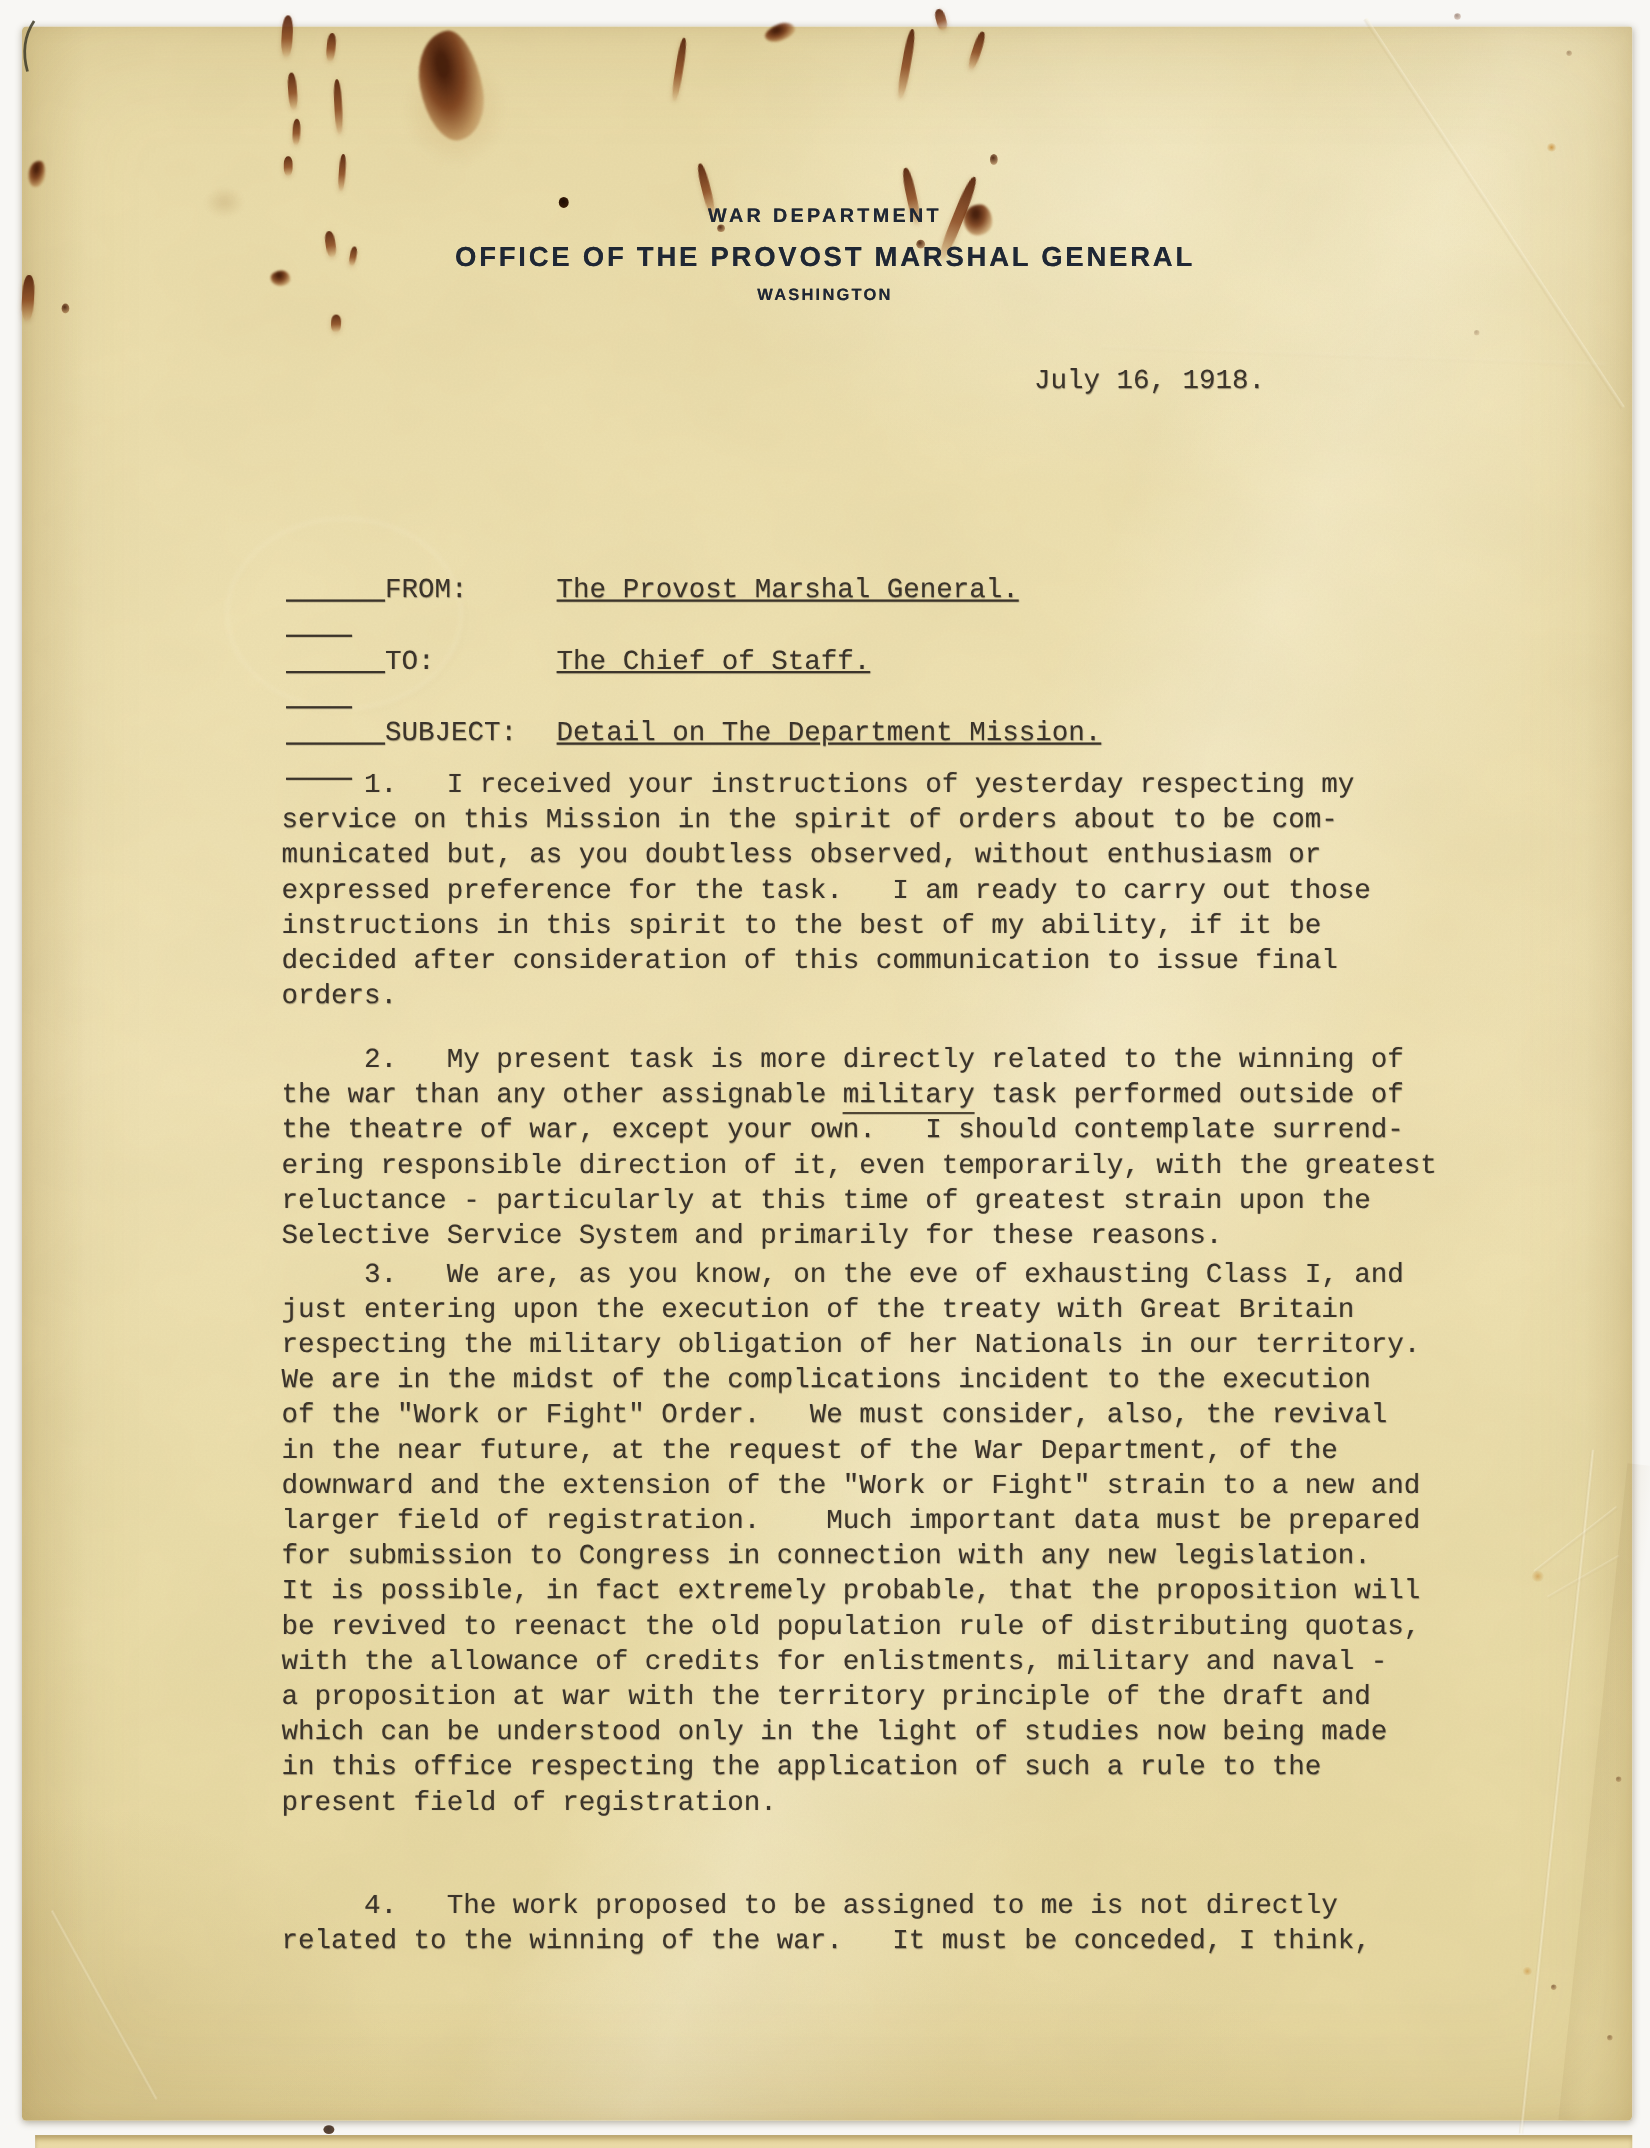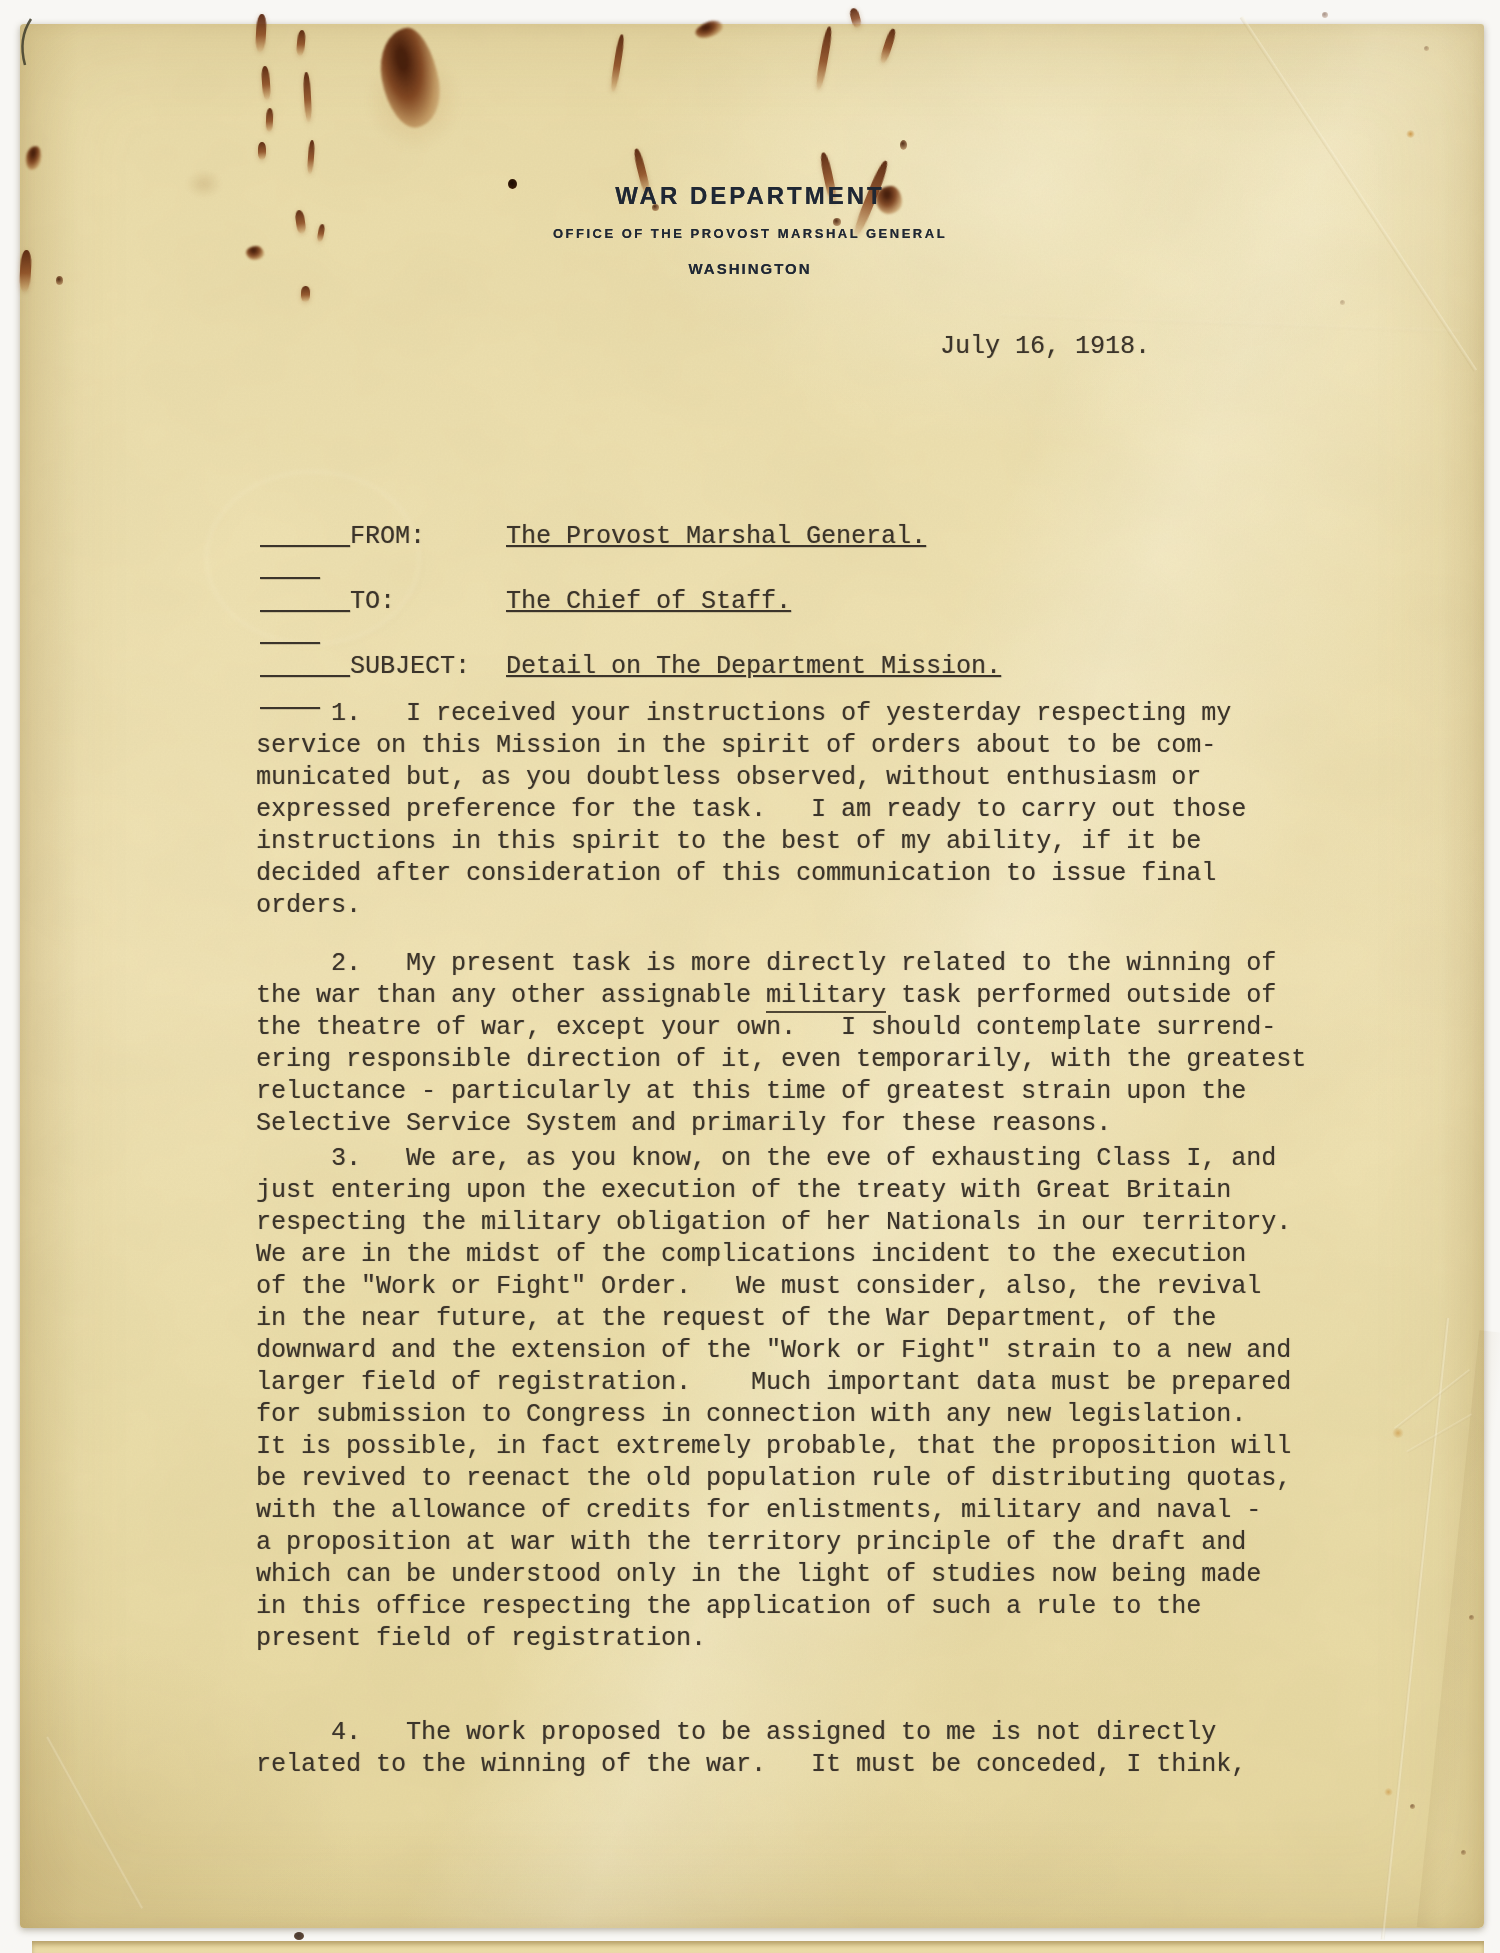--- a/index.html
+++ b/index.html
@@ -30,22 +30,22 @@
     box-shadow: inset 0 3px 4px rgba(120,95,45,.35);
   }
   .texture { position:absolute; left:20px; top:24px; pointer-events:none; }
 
   
   .letterhead {
     position:absolute; left:400px; top:182px; width:700px;
     text-align:center; color:#1f2734; font-weight:bold;
     text-shadow:0 0 .5px rgba(25,32,48,.8);
   }
-  .lh1 { font-size:24px; letter-spacing:3px; line-height:28px; }
-  .lh2 { font-size:13px; letter-spacing:2.5px; line-height:22px; margin-top:13px; }
+  .lh1 { font-size:18px; letter-spacing:3px; line-height:28px; }
+  .lh2 { font-size:25px; letter-spacing:2.5px; line-height:22px; margin-top:13px; }
   .lh3 { font-size:15px; letter-spacing:2px;  line-height:18px; margin-top:15px; }
 
   .typed {
     position:absolute;
     font-family:"Liberation Mono","DejaVu Sans Mono",monospace;
     font-size:25px; color:#3b342b;
     text-shadow:.4px .4px .9px rgba(59,48,30,.45);
   }
   .tline { white-space:pre; line-height:32px; height:32px; }
   .date-line { left:940px; top:332px; }

